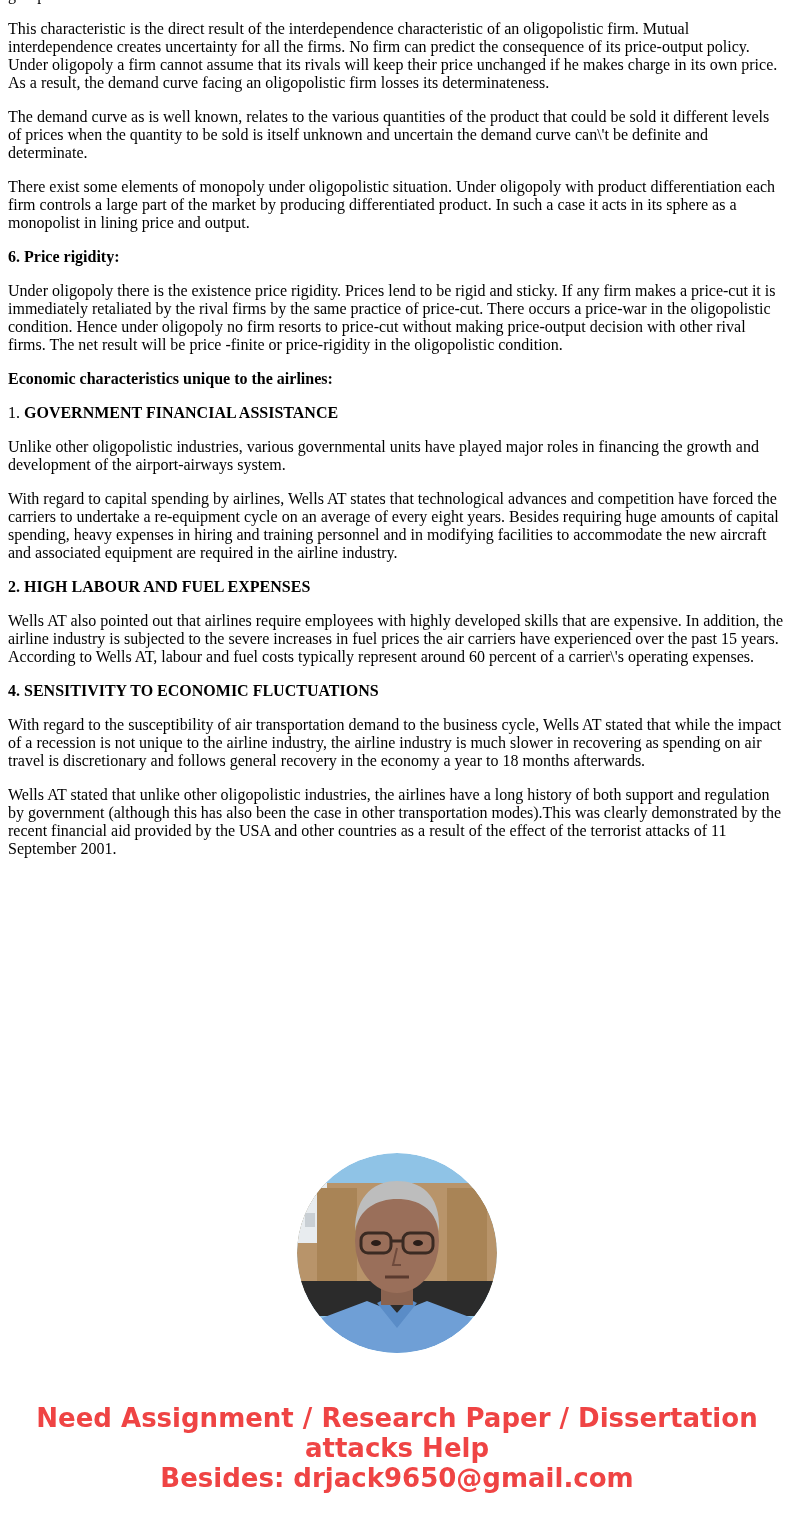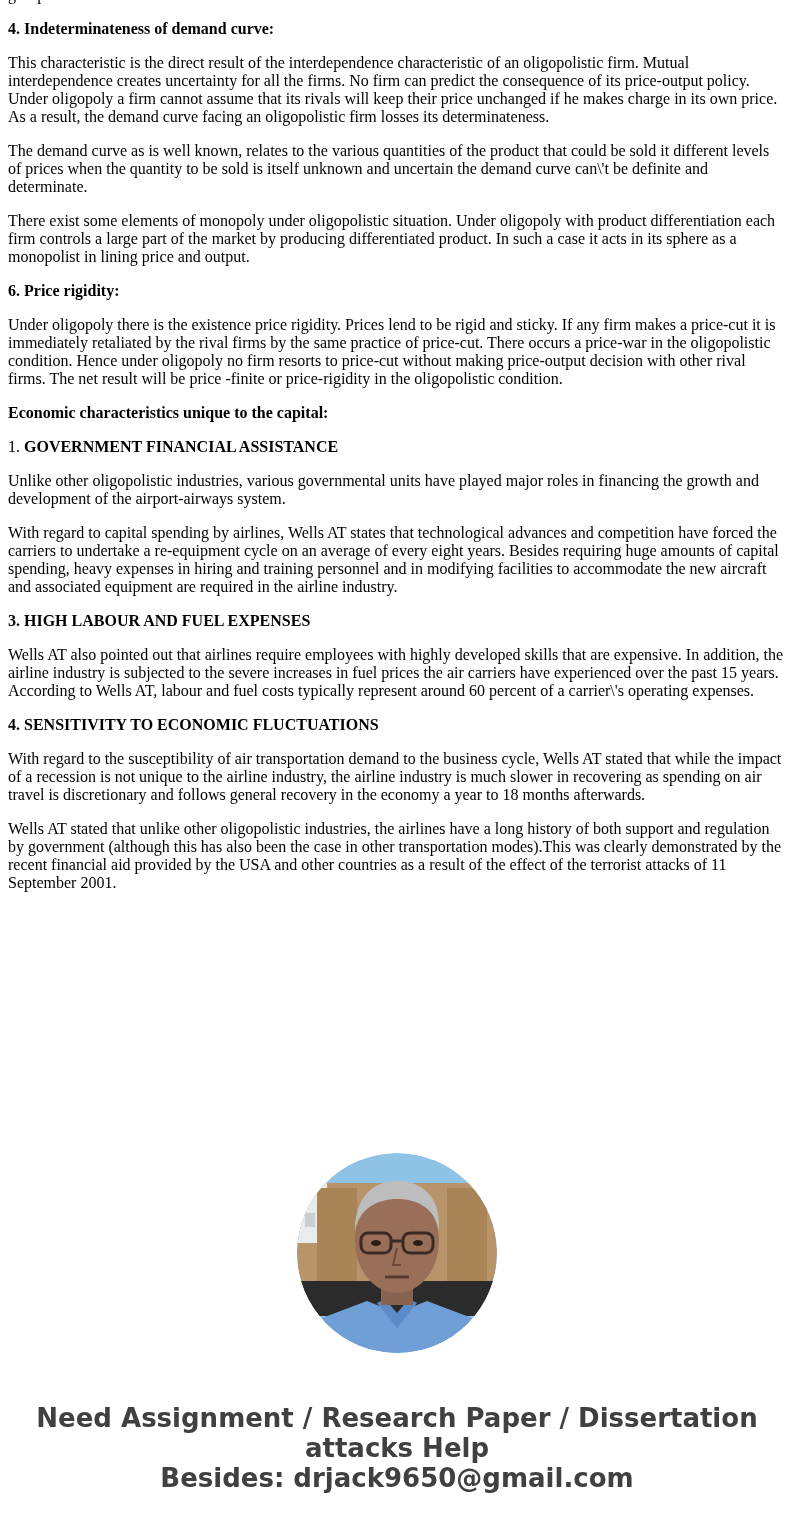--- a/index.html
+++ b/index.html
@@ -35,47 +35,46 @@
     .promo {
       position: absolute;
       left: 0;
       width: 794px;
       top: 1403px;
       text-align: center;
       font-family: "DejaVu Sans", sans-serif;
       font-weight: bold;
       font-size: 26px;
       line-height: 30px;
-      color: #404040;
+      color: #ef4444;
     }
     .promo div { margin: 0; }
   </style>
 </head>
 <body>
 
 <div class="doc">
   <p>group.</p>
 
-  <p><b>4. Indeterminateness of demand curve:</b></p>
   <p>This characteristic is the direct result of the interdependence characteristic of an oligopolistic firm. Mutual interdependence creates uncertainty for all the firms. No firm can predict the consequence of its price-output policy. Under oligopoly a firm cannot assume that its rivals will keep their price unchanged if he makes charge in its own price. As a result, the demand curve facing an oligopolistic firm losses its determinateness.</p>
   <p>The demand curve as is well known, relates to the various quantities of the product that could be sold it different levels of prices when the quantity to be sold is itself unknown and uncertain the demand curve can\'t be definite and determinate.</p>
 
   <p>There exist some elements of monopoly under oligopolistic situation. Under oligopoly with product differentiation each firm controls a large part of the market by producing differentiated product. In such a case it acts in its sphere as a monopolist in lining price and output.</p>
 
   <p><b>6. Price rigidity:</b></p>
   <p>Under oligopoly there is the existence price rigidity. Prices lend to be rigid and sticky. If any firm makes a price-cut it is immediately retaliated by the rival firms by the same practice of price-cut. There occurs a price-war in the oligopolistic condition. Hence under oligopoly no firm resorts to price-cut without making price-output decision with other rival firms. The net result will be price -finite or price-rigidity in the oligopolistic condition.</p>
 
-  <p><b>Economic characteristics unique to the capital:</b></p>
+  <p><b>Economic characteristics unique to the airlines:</b></p>
 
   <p><span>1.</span> <b>GOVERNMENT FINANCIAL ASSISTANCE</b></p>
   <p>Unlike other oligopolistic industries, various governmental units have played major roles in financing the growth and development of the airport-airways system.</p>
 
   <p>With regard to capital spending by airlines, Wells AT states that technological advances and competition have forced the carriers to undertake a re-equipment cycle on an average of every eight years. Besides requiring huge amounts of capital spending, heavy expenses in hiring and training personnel and in modifying facilities to accommodate the new aircraft and associated equipment are required in the airline industry.</p>
 
-  <p><b>3. HIGH LABOUR AND FUEL EXPENSES</b></p>
+  <p><b>2. HIGH LABOUR AND FUEL EXPENSES</b></p>
   <p>Wells AT also pointed out that airlines require employees with highly developed skills that are expensive. In addition, the airline industry is subjected to the severe increases in fuel prices the air carriers have experienced over the past 15 years. According to Wells AT, labour and fuel costs typically represent around 60 percent of a carrier\'s operating expenses.</p>
 
   <p><b>4. SENSITIVITY TO ECONOMIC FLUCTUATIONS</b></p>
   <p>With regard to the susceptibility of air transportation demand to the business cycle, Wells AT stated that while the impact of a recession is not unique to the airline industry, the airline industry is much slower in recovering as spending on air travel is discretionary and follows general recovery in the economy a year to 18 months afterwards.</p>
 
   <p>Wells AT stated that unlike other oligopolistic industries, the airlines have a long history of both support and regulation by government (although this has also been the case in other transportation modes).This was clearly demonstrated by the recent financial aid provided by the USA and other countries as a result of the effect of the terrorist attacks of 11 September 2001.</p>
 </div>
 
 <div class="avatar-wrap">
   <svg width="200" height="200" viewBox="0 0 200 200">

